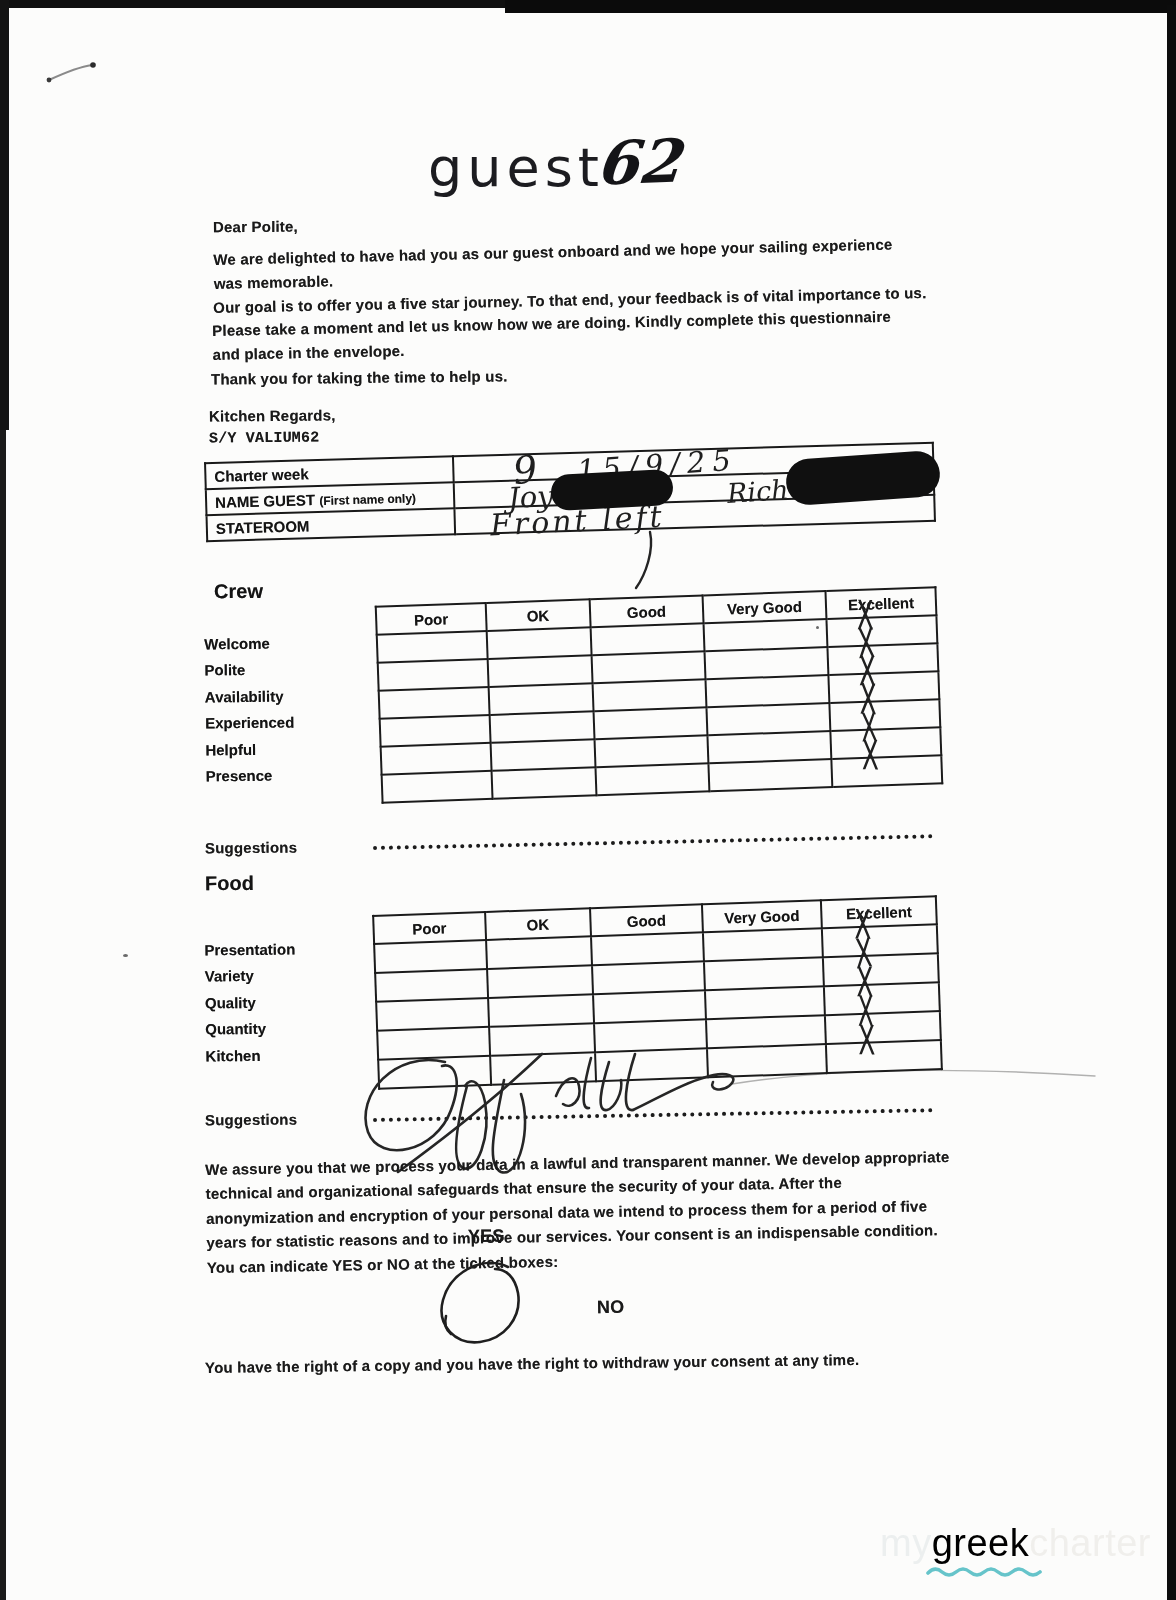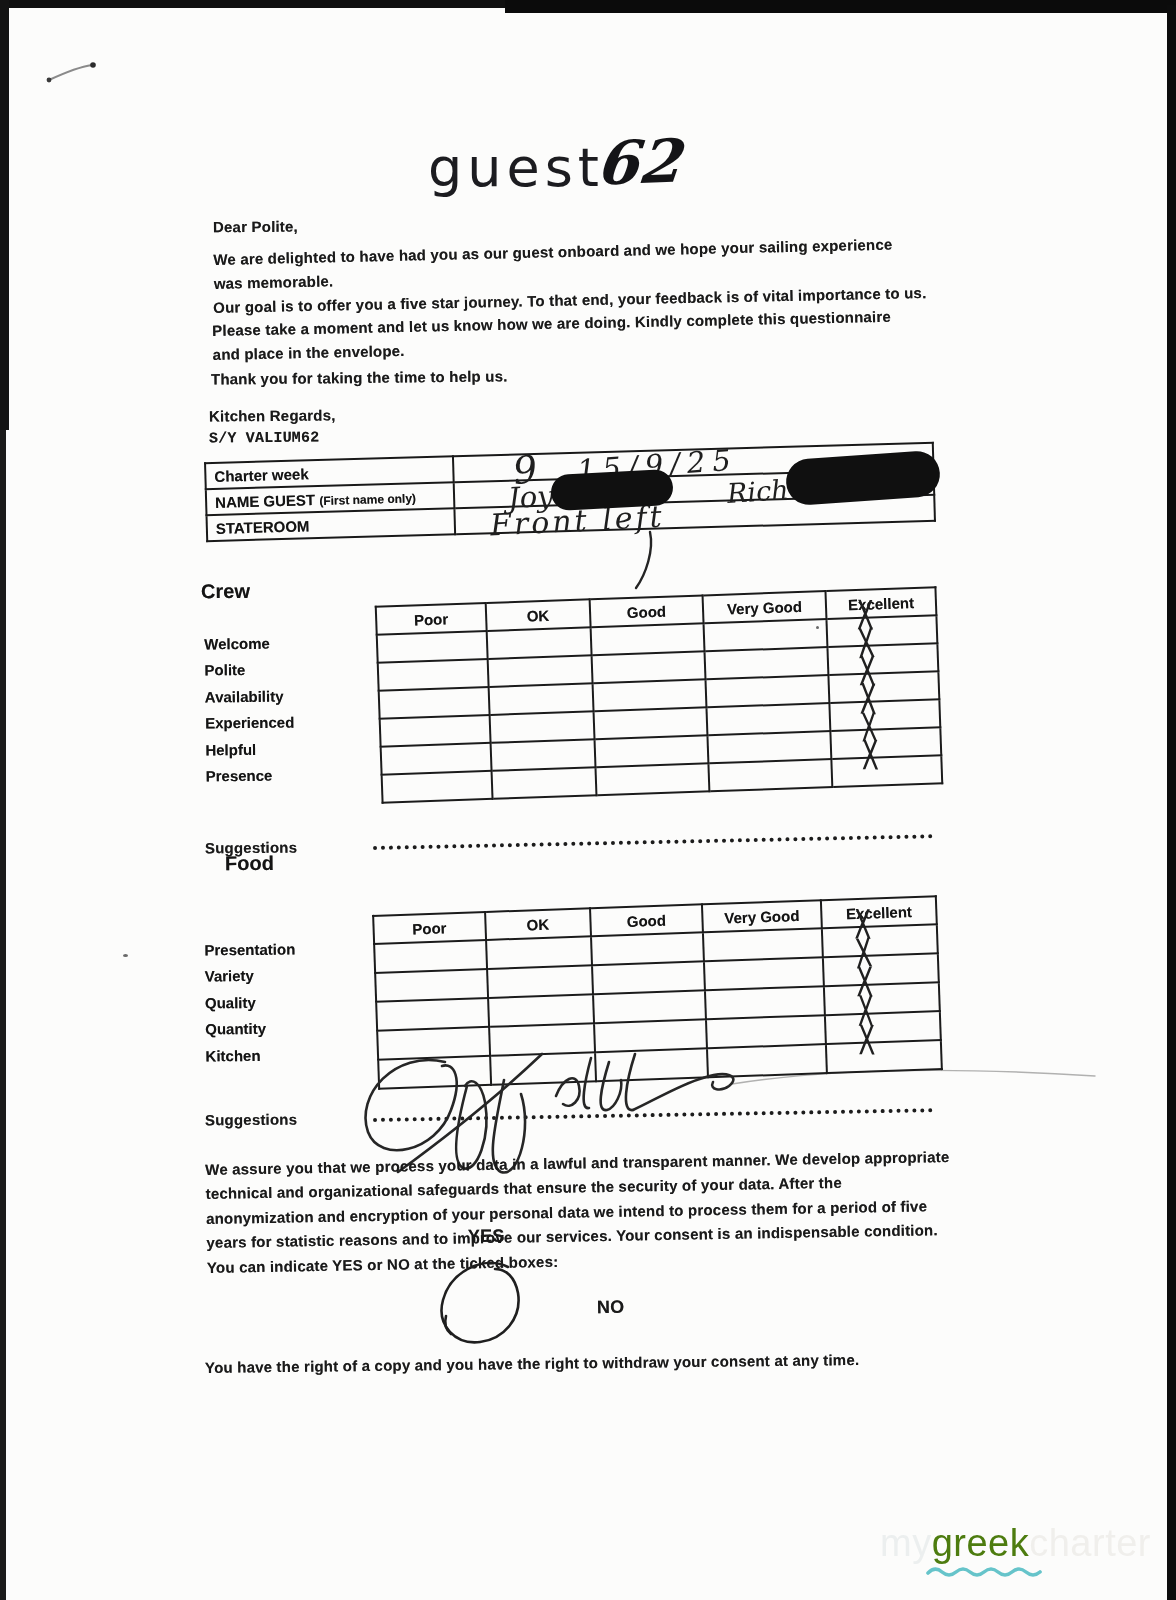--- a/index.html
+++ b/index.html
@@ -57,21 +57,21 @@
   .hand{position:absolute;font-family:"DejaVu Serif",serif;font-style:italic;color:#1f1f1f;
     white-space:nowrap;}
   .redact{position:absolute;background:#101010;}
 
   .svgabs{position:absolute;}
 
   
   .wm{position:absolute;left:880px;top:1522px;font-size:38px;font-weight:400;
     letter-spacing:.5px;white-space:nowrap;font-family:"Liberation Sans",sans-serif;}
   .wm .w1{color:#ecefef;}
-  .wm .w2{color:#4d7c0f;}
+  .wm .w2{color:#000000;}
   .wm .w3{color:#f0efec;}
   .wm svg{position:absolute;left:46px;top:42px;}
 </style>
 </head>
 <body>
 
 <div class="page">
 
   <div class="edge edge-top"></div>
   <div class="edge edge-top-thick"></div>
@@ -128,21 +128,21 @@
   <span class="hand" style="left:508px;top:480px;font-size:29px;transform:rotate(-3deg);">Joy</span>
   <span class="hand" style="left:727px;top:476px;font-size:27px;transform:rotate(-4deg);">Rich</span>
   <span class="hand" style="left:490px;top:503px;font-size:30px;letter-spacing:3px;transform:rotate(-3deg);">Front left</span>
   <div class="redact" style="left:551px;top:472px;width:122px;height:36px;border-radius:18px;transform:rotate(-3deg);"></div>
   <div class="redact" style="left:786px;top:455px;width:154px;height:46px;border-radius:23px;transform:rotate(-4deg);"></div>
 
   <svg class="svgabs" style="left:628px;top:530px;" width="30" height="62" viewBox="0 0 30 62">
     <path d="M 22 2 C 26 20, 18 44, 8 58" stroke="#242424" stroke-width="2.4" fill="none" stroke-linecap="round"></path>
   </svg>
 
-  <div class="title" style="left:201px;top:580px;transform:rotate(-.5deg);">Crew</div>
+  <div class="title" style="left:214px;top:580px;transform:rotate(-.5deg);">Crew</div>
 
   <div class="rowlabels" style="left:205px;top:635px;">
     <div>Welcome</div>
     <div>Polite</div>
     <div>Availability</div>
     <div>Experienced</div>
     <div>Helpful</div>
     <div>Presence</div>
   </div>
 
@@ -215,21 +215,21 @@
       <td class="mark-cell">
             <span class="xm">X</span>
           </td>
         </tr>
   </tbody>
     </table>
 
   <div class="doc bold" style="left:205px;top:836px;transform:rotate(-.5deg);">Suggestions</div>
   <div class="dotline" style="left:373px;top:846px;transform:rotate(-1.2deg);transform-origin:left top;"></div>
 
-  <div class="title" style="left:205px;top:852px;transform:rotate(-.5deg);margin-left:20px;">Food</div>
+  <div class="title" style="left:205px;top:872px;transform:rotate(-.5deg);">Food</div>
 
   <div class="rowlabels" style="left:205px;top:941px;">
     <div>Presentation</div>
     <div>Variety</div>
     <div>Quality</div>
     <div>Quantity</div>
     <div>Kitchen</div>
   </div>
 
   <table class="rtable" style="left:375px;top:905px;width:565px;transform:rotate(-2deg);">

